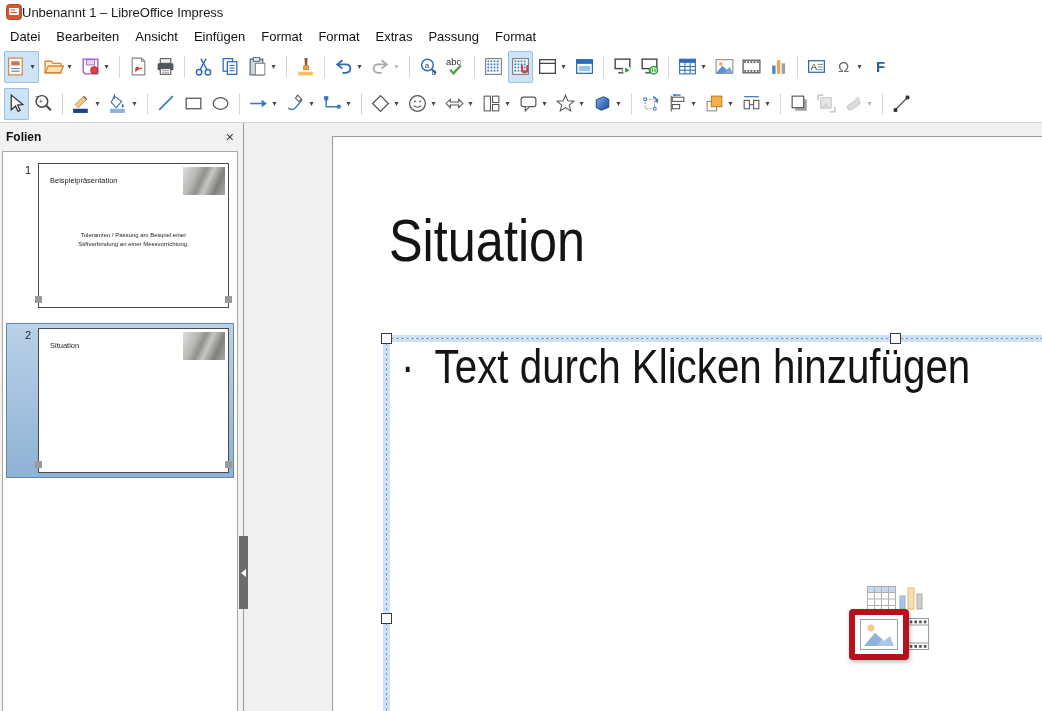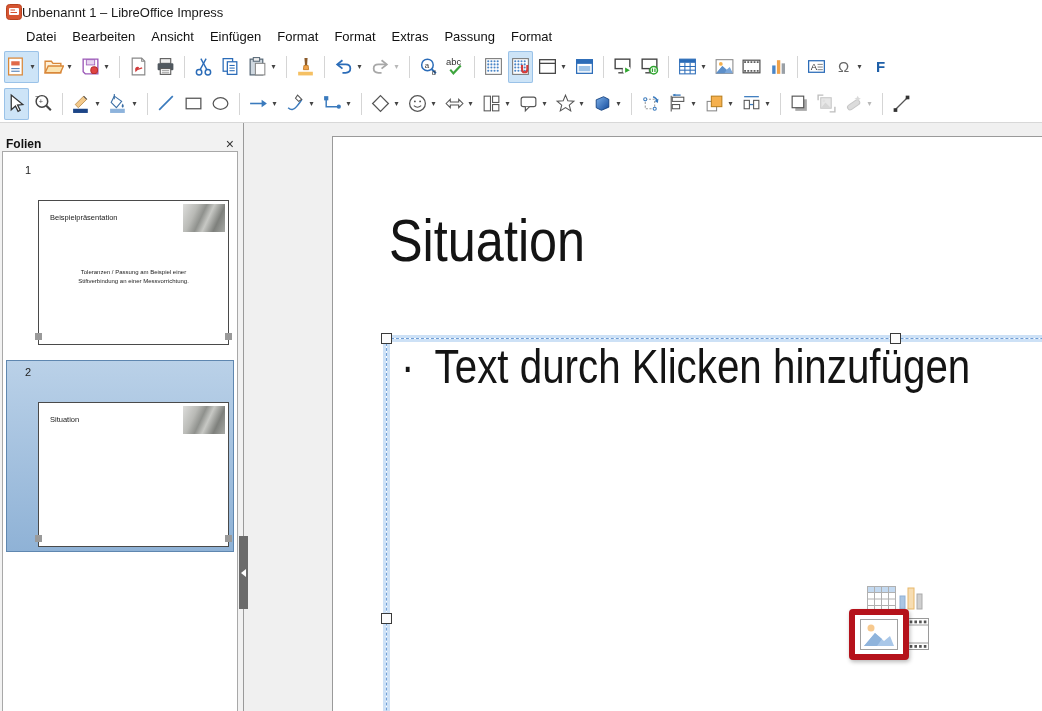--- a/index.html
+++ b/index.html
@@ -6,48 +6,48 @@
   body{width:1042px;height:711px;position:relative;background:#fff;
        font-family:"Liberation Sans",sans-serif;-webkit-font-smoothing:antialiased;}
 
   
   .titlebar{height:24px;display:flex;align-items:center;padding-left:6px;gap:0;background:#fff;}
   .app-icon{width:16px;height:16px;display:inline-flex;}
   .app-icon svg{width:100%;height:100%;}
   .title-text{font-size:13px;color:#1a1a1a;}
 
   
-  .menubar{height:24px;display:flex;align-items:center;padding-left:18px;background:#fff;}
+  .menubar{height:24px;display:flex;align-items:center;padding-left:2px;background:#fff;}
   .menu-item{font-size:13px;padding:3px 8px;color:#111;cursor:default;}
 
   
   .toolbar{height:37px;display:flex;align-items:center;padding:0 3px;background:#fff;}
   .tb-btn{height:28px;display:flex;align-items:center;padding:2px;margin:0 1px;border-radius:2px;gap:1px;}
   .tb-btn.active{background:#cde4f7;box-shadow:0 0 0 1px #9ac2e8 inset;}
   .tb-icon{width:21px;height:21px;display:inline-flex;align-items:center;justify-content:center;}
   .tb-icon svg{width:21px;height:21px;display:block;}
   .glyph{font-size:15px;line-height:21px;display:block;width:21px;text-align:center;}
   .tb-arrow{font-size:8px;color:#444;width:9px;text-align:center;}
   .tb-btn.disabled .tb-arrow{color:#b8b8b8;}
   .tb-sep{width:1px;height:22px;background:#d5d5d5;margin:0 5px;}
 
   
   .main{position:absolute;top:122px;left:0;right:0;bottom:0;display:flex;border-top:1px solid #d8d8d8;}
 
   
   .slide-panel{width:243px;background:#f2f2f2;border-right:1px solid #9a9a9a;position:relative;flex:none;}
-  .panel-header{height:28px;display:flex;align-items:flex-end;justify-content:space-between;padding:0 9px 0 6px;}
+  .panel-header{height:28px;display:flex;align-items:center;justify-content:space-between;padding:0 9px 0 6px;}
   .panel-title{font-weight:bold;font-size:12px;color:#111;}
   .panel-close{font-size:14px;color:#333;line-height:14px;}
   .slide-list{position:absolute;left:2px;right:5px;top:28px;bottom:0;background:#fff;
               border:1px solid #a8a8a8;border-bottom:none;padding-top:3px;box-sizing:border-box;}
   .slide-row{display:flex;margin:4px 4px 12px 4px;padding:4px 2px;}
   .slide-row.selected{background:linear-gradient(#bad1e8,#8fb2d6);box-shadow:0 0 0 1px #5f87b0;}
   .slide-num{width:22px;text-align:right;padding-right:7px;font-size:11px;padding-top:1px;color:#222;flex:none;}
-  .thumb{width:189px;height:143px;background:#fff;border:1px solid #4a4a4a;position:relative;flex:none;margin-top:37px;}
+  .thumb{width:189px;height:143px;background:#fff;border:1px solid #4a4a4a;position:relative;flex:none;}
   .thumb-title{position:absolute;left:11px;top:12px;font-size:7.5px;color:#1c1c1c;}
   .thumb-photo{position:absolute;right:3px;top:3px;width:42px;height:28px;
      background:linear-gradient(115deg,#dddddb 0%,#b9bab6 28%,#8f918d 44%,#c7c8c4 58%,#7e807c 78%,#a9aba7 100%);}
   .thumb-body{position:absolute;left:14%;width:72%;top:47%;text-align:center;font-size:6px;line-height:1.5;color:#1c1c1c;}
   .thumb-handle{position:absolute;width:7px;height:7px;background:#9a9a9a;bottom:4px;}
   .thumb-handle.h-left{left:-4px;} .thumb-handle.h-right{right:-4px;}
 
   
   .splitter{position:absolute;left:239px;top:413px;width:9px;height:73px;background:#6b6b6b;z-index:5;
             display:flex;align-items:center;justify-content:center;}

